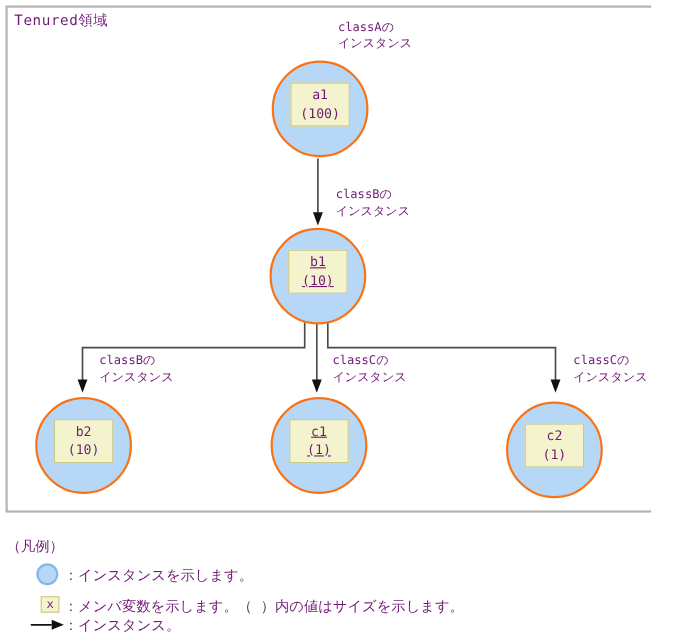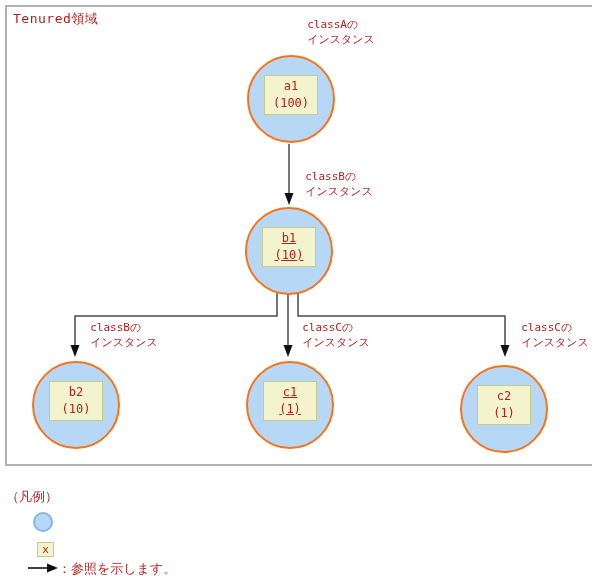--- a/index.html
+++ b/index.html
@@ -2,21 +2,21 @@
 <html><head>
 <meta charset="utf-8">
 <style>
   html, body { margin: 0; padding: 0; background: #ffffff; }
   .screen {
     position: relative;
     width: 592px;
     height: 583px;
     background: #ffffff;
     font-family: "DejaVu Sans Mono", "Liberation Sans", sans-serif;
-    color: #b91c1c;
+    color: #701a75;
     overflow: hidden;
   }
 
   
   .tenured-box {
     position: absolute;
     left: 5px; top: 5px;
     width: 601px; height: 461px;
     border: 2px solid #b3b3b3;
     background: #ffffff;
@@ -194,22 +194,24 @@
   <div class="instance pos-c2">
     <div class="member-box">
       <div>c2</div>
       <div>(1)</div>
     </div>
   </div>
 
   <div class="legend-title">（凡例）</div>
 
   <div class="legend-circle"></div>
+  <div class="legend-text lt-1">：インスタンスを示します。</div>
 
   <div class="legend-box">x</div>
+  <div class="legend-text lt-2">：メンバ変数を示します。（ ）内の値はサイズを示します。</div>
 
   <svg class="legend-arrow" viewBox="0 0 32 10" xmlns="http://www.w3.org/2000/svg">
     <line x1="1" y1="5" x2="20" y2="5" stroke="#111111" stroke-width="1.6"></line>
     <polygon points="20,0.5 31,5 20,9.5" fill="#111111"></polygon>
   </svg>
-  <div class="legend-text lt-3">：参照を示します。</div>
+  <div class="legend-text lt-3">：インスタンス。</div>
 
 </div>
 
 </body></html>

